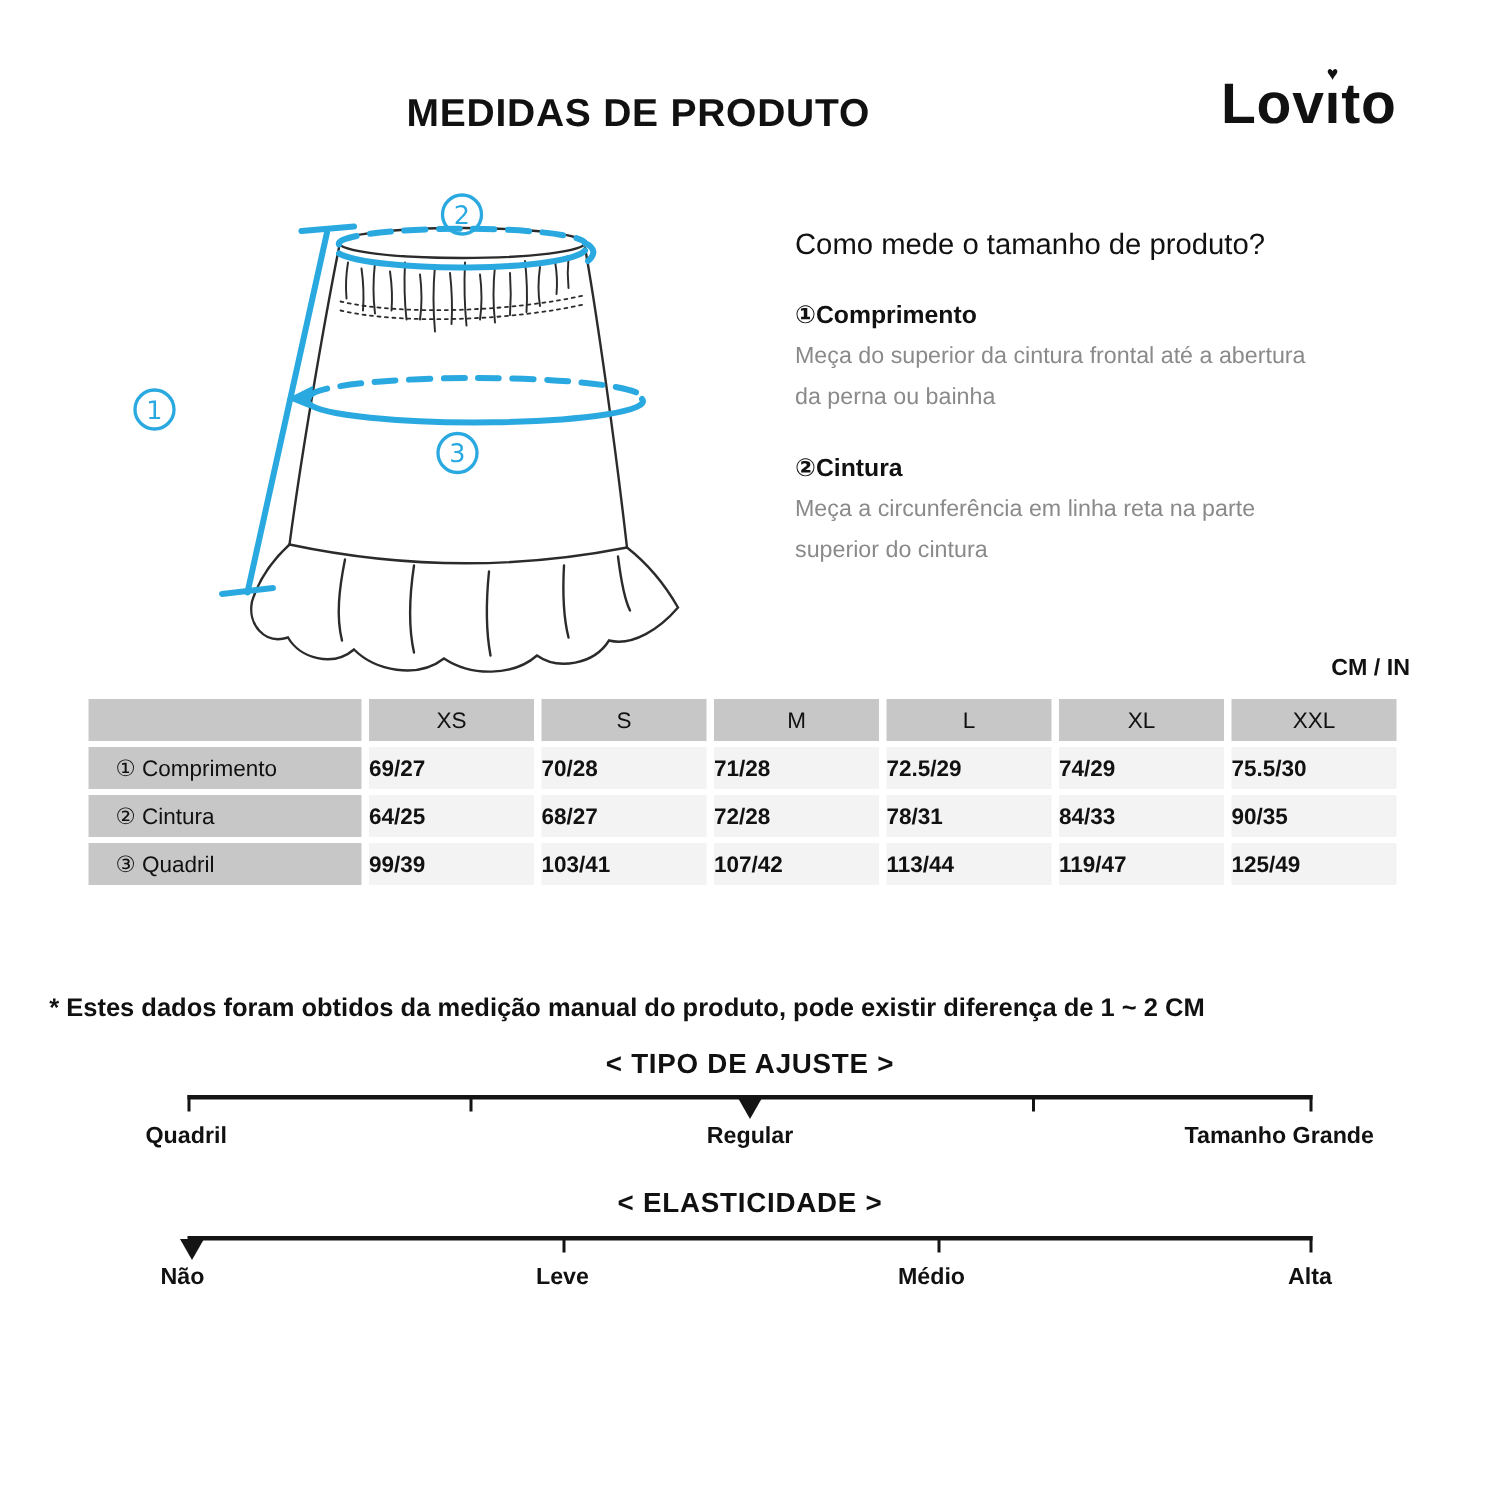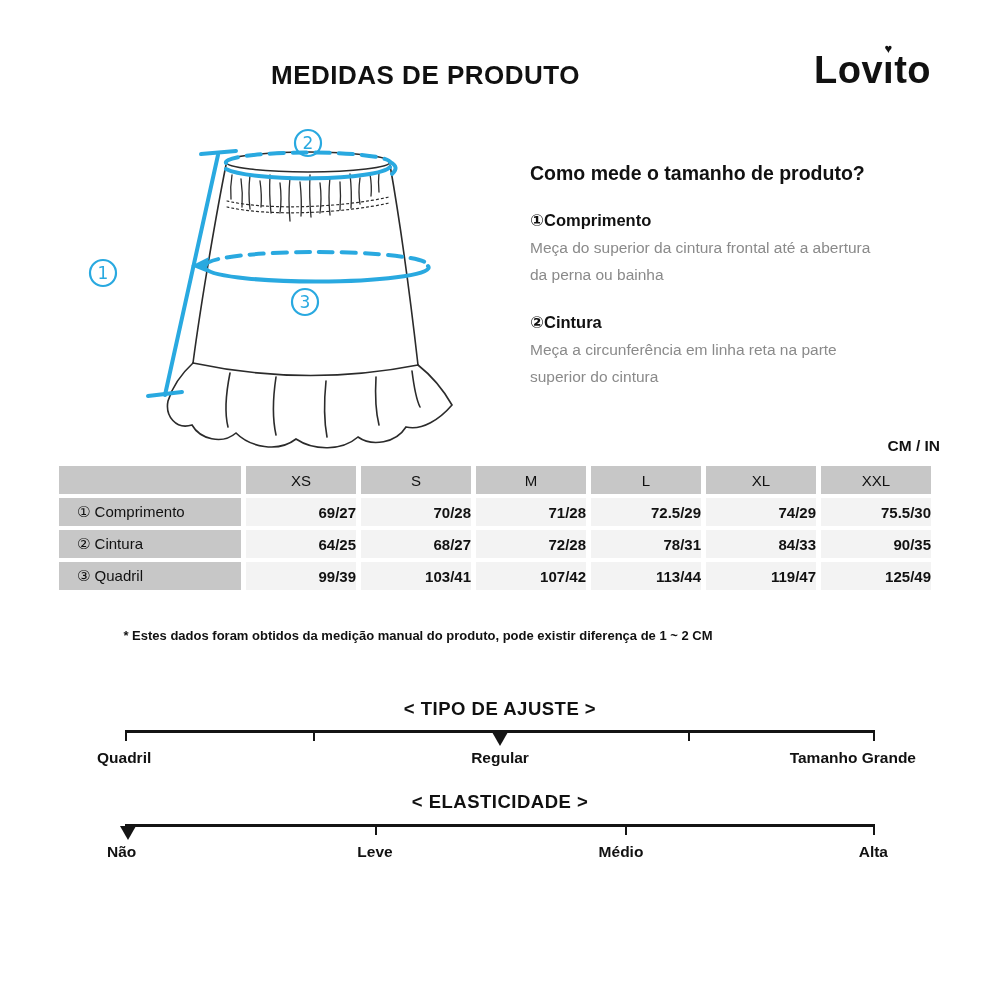--- a/index.html
+++ b/index.html
@@ -13,35 +13,35 @@
   .title{top:60px;left:0;width:851px;text-align:center;font-size:26px;font-weight:700;letter-spacing:.5px;}
   .logo{top:49px;left:814px;font-size:38px;font-weight:700;letter-spacing:.5px;}
   .logo .i-wrap{position:relative;display:inline-block;}
   .logo .heart{position:absolute;left:50%;top:-7px;transform:translateX(-50%);font-size:13px;line-height:1;}
 
   
   .diagram{top:125px;left:80px;width:420px;height:330px;}
 
   
   .guide{top:150px;left:530px;width:420px;}
-  .guide h2{margin:10px 0 6px 0;font-size:19.5px;font-weight:700;line-height:26px;}
+  .guide h2{margin:0 0 6px 0;font-size:19.5px;font-weight:400;line-height:26px;}
   .g-name{font-size:16.5px;font-weight:700;line-height:29px;margin-top:20px;}
   .g-desc{font-size:15.5px;color:#8a8a8a;line-height:26.5px;white-space:pre-line;}
 
   .units{top:437px;right:60px;font-size:15.5px;font-weight:700;margin-left:12px;}
 
   
   .size-table{top:462px;left:54px;border-collapse:separate;border-spacing:5px 4px;}
   .size-table th,.size-table td{height:28px;padding:0;font-size:15px;vertical-align:middle;}
   .size-table th.hd{background:#c7c7c7;width:110px;text-align:center;font-weight:400;}
   .size-table th.corner{background:#c7c7c7;width:182px;}
   .size-table td.lbl{background:#c7c7c7;text-align:left;padding-left:18px;font-weight:400;}
-  .size-table td.val{background:#f3f3f3;text-align:right;font-weight:700;}
+  .size-table td.val{background:#f3f3f3;text-align:left;font-weight:700;}
 
-  .footnote{top:628px;left:0;width:836px;text-align:center;font-size:13px;font-weight:700;}
+  .footnote{top:662px;left:0;width:836px;text-align:center;font-size:17px;font-weight:700;}
 
   
   .scale-head{left:0;width:1000px;text-align:center;font-size:18.5px;font-weight:700;letter-spacing:.5px;}
   .bar{left:125px;width:750px;height:3px;background:#141414;}
   .tick{position:absolute;top:0;width:2px;height:11px;background:#141414;}
   .marker{position:absolute;top:2px;width:0;height:0;border-left:8px solid transparent;border-right:8px solid transparent;border-top:14px solid #141414;}
   .scale-lab{position:absolute;font-size:15.5px;font-weight:700;white-space:nowrap;}
   .labs{left:0;width:1000px;height:20px;}
 </style>
 </head>

